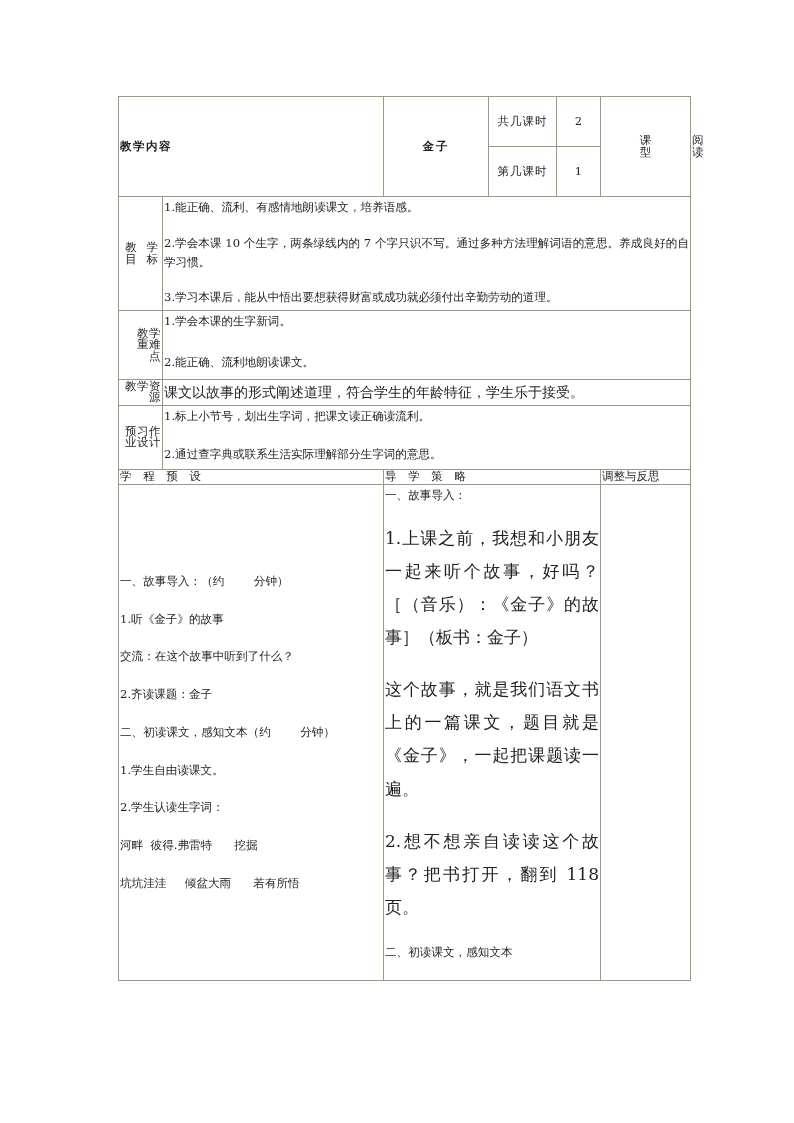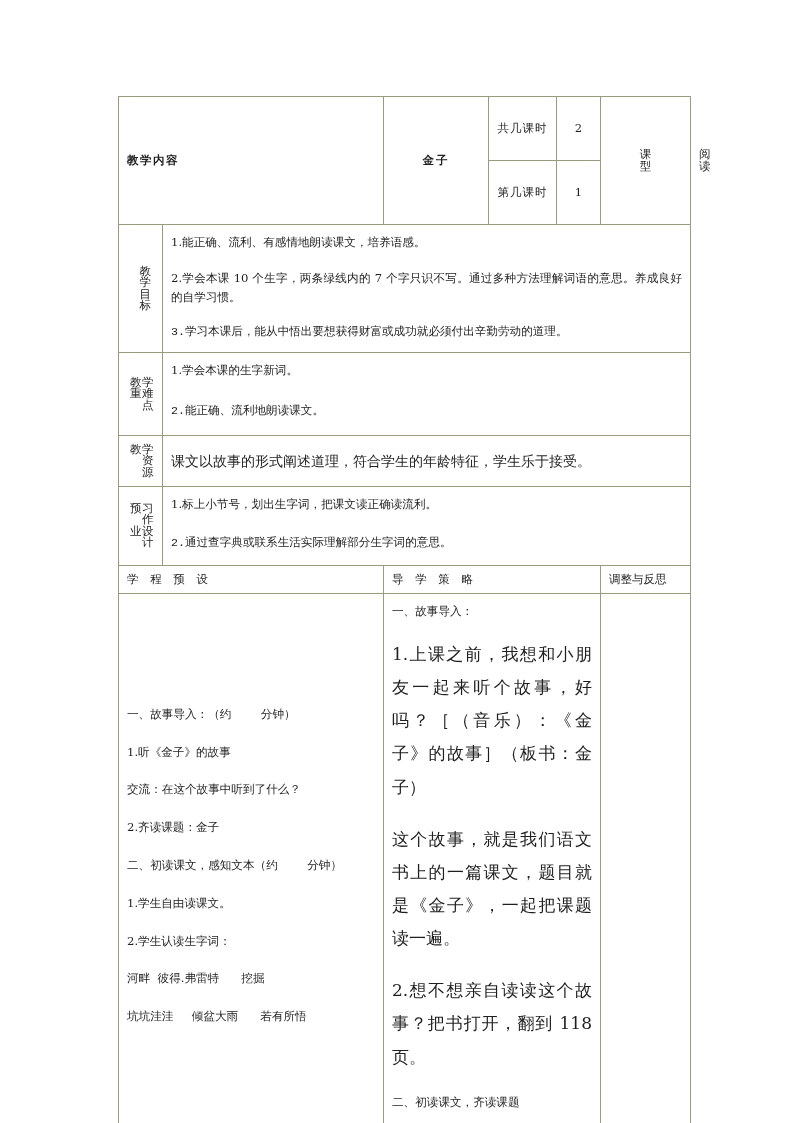--- a/index.html
+++ b/index.html
@@ -27,21 +27,21 @@
   .doc-table {
     position: absolute;
     left: 118px;
     top: 96px;
     width: 572px;
     border-collapse: collapse;
     table-layout: fixed;
   }
   .doc-table td {
     border: 1px solid #9a9a7e;
-    padding: 8px;
+    padding: 1px;
     vertical-align: middle;
     font-size: 11.5px;
     line-height: 1.0;
     color: #1f1f1f;
   }
   .label-cell {
     text-align: right;
     font-size: 11.5px;
     line-height: 2.05;
     letter-spacing: 0.5px;
@@ -83,21 +83,21 @@
     text-align: center;
     font-size: 11.5px;
   }
   
   .para {
     margin: 0 0 13px 0;
     font-size: 11.6px;
     line-height: 1.62;
     text-align: justify;
   }
-  .para:last-child { margin-bottom: 0; font-family: Liberation Mono, monospace; }
+  .para:last-child { margin-bottom: 0; }
   .para-tight {
     margin: 0;
     font-size: 14px;
     line-height: 1.62;
   }
   .goals-cell { padding: 13px 8px 13px 8px; }
   .goals-cell .para { margin-bottom: 17px; }
   .goals-cell .para:last-child { margin-bottom: 2px; }
   .key-cell { padding: 12px 8px; }
   .key-cell .para { margin-bottom: 22px; }
@@ -246,21 +246,21 @@
         <p class="line">1.学生自由读课文。</p>
         <p class="line">2.学生认读生字词：</p>
         <p class="line">河畔  彼得.弗雷特      挖掘</p>
         <p class="line">坑坑洼洼     倾盆大雨      若有所悟</p>
       </td>
       <td class="proc-body right" colspan="3">
         <p class="line">一、故事导入：</p>
         <p class="wrapline">1.上课之前，我想和小朋友一起来听个故事，好吗？［（音乐）：《金子》的故事］（板书：金子）</p>
         <p class="wrapline">这个故事，就是我们语文书上的一篇课文，题目就是《金子》，一起把课题读一遍。</p>
         <p class="wrapline">2.想不想亲自读读这个故事？把书打开，翻到 118 页。</p>
-        <p class="line">二、初读课文，齐读课题</p>
+        <p class="line">二、初读课文，感知文本</p>
       </td>
       <td class="proc-body"></td>
     </tr>
 
   </tbody>
     </table>
 
 </div>
 
 </body></html>

